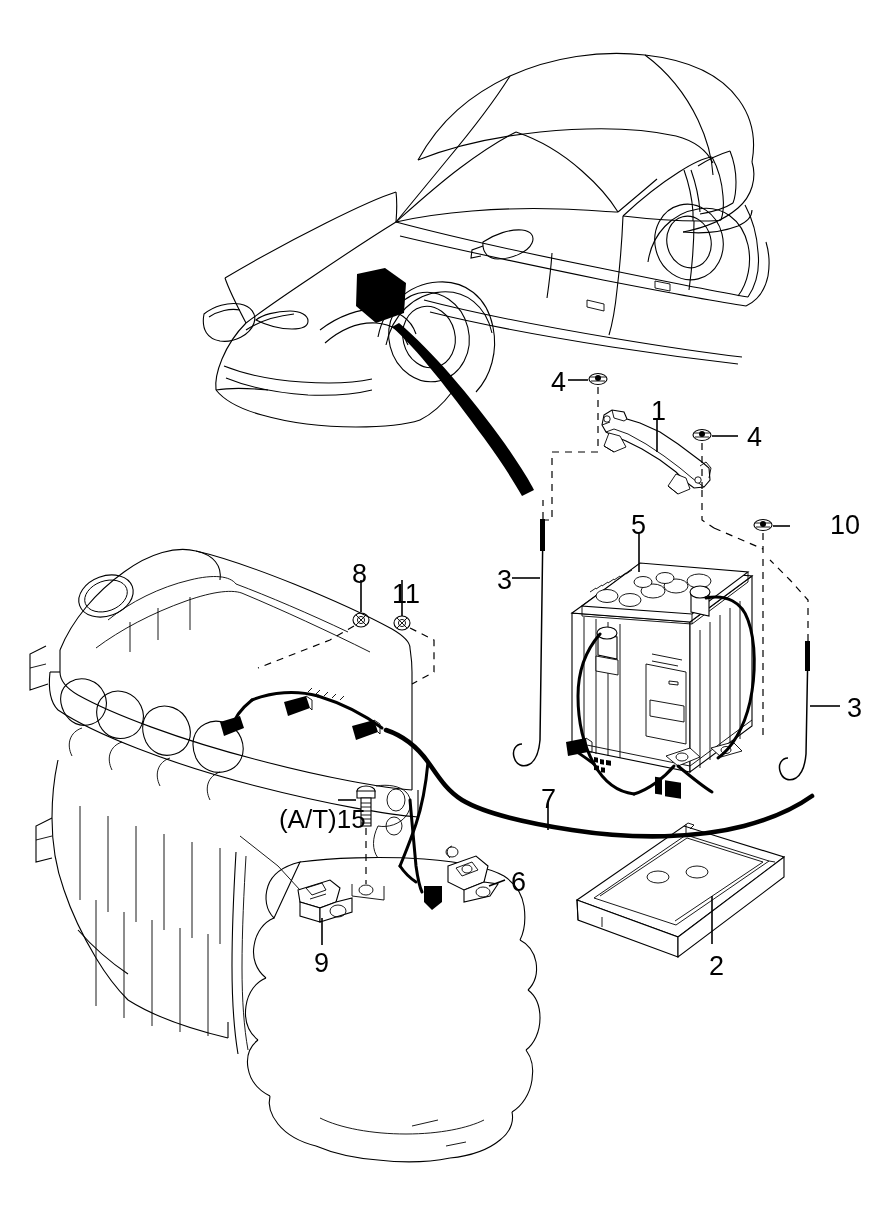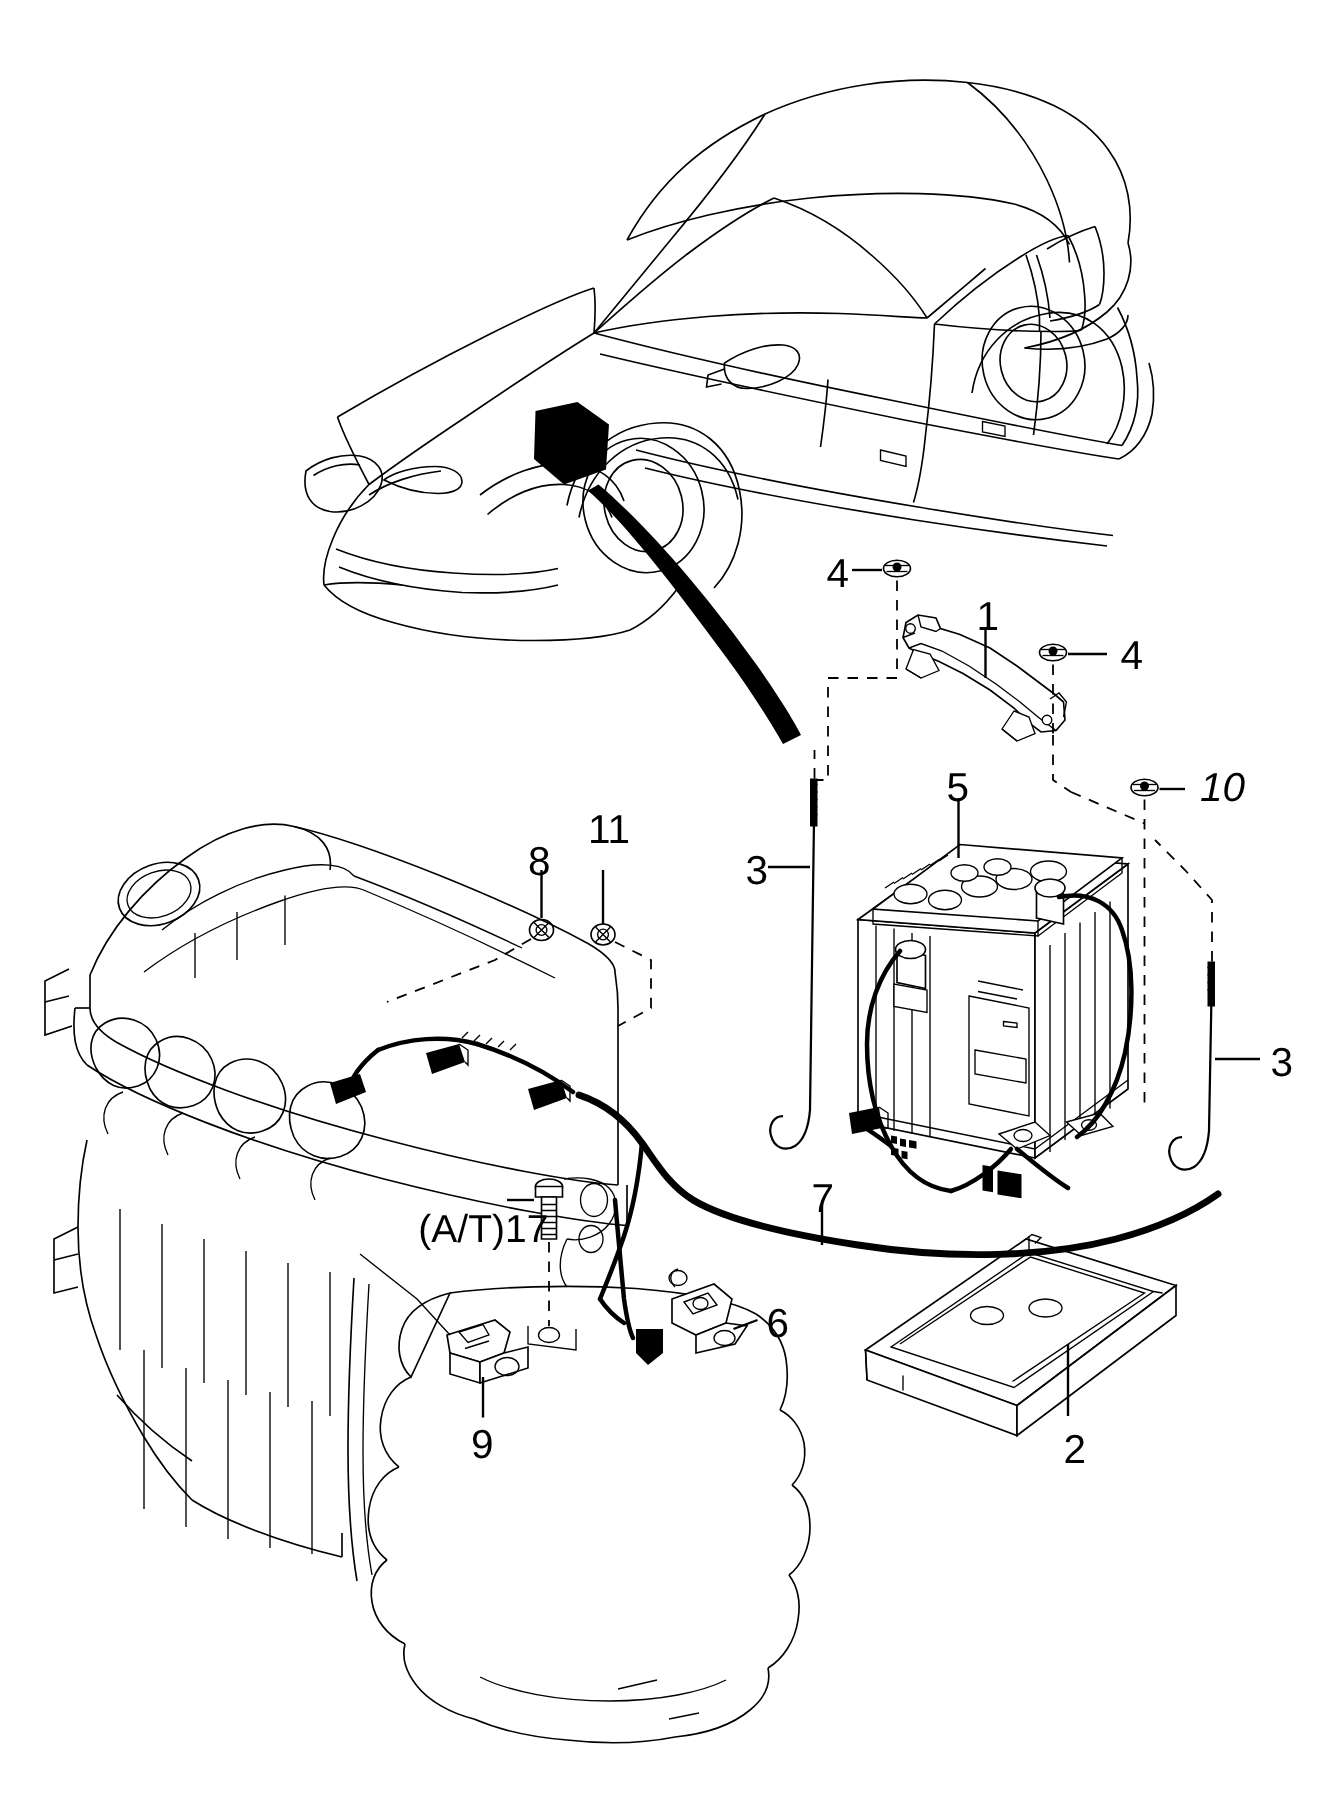--- a/index.html
+++ b/index.html
@@ -546,20 +546,20 @@
   <div class="callout" style="left:709px; top:953px;">2</div>
   <div class="callout" style="left:497px; top:567px;">3</div>
   <div class="callout" style="left:847px; top:695px;">3</div>
   <div class="callout" style="left:551px; top:369px;">4</div>
   <div class="callout" style="left:747px; top:424px;">4</div>
   <div class="callout" style="left:631px; top:512px;">5</div>
   <div class="callout" style="left:511px; top:869px;">6</div>
   <div class="callout" style="left:541px; top:786px;">7</div>
   <div class="callout" style="left:352px; top:561px;">8</div>
   <div class="callout" style="left:314px; top:950px;">9</div>
-  <div class="callout" style="left:800px; top:512px;font-style:italic;">10</div>
-  <div class="callout" style="left:392px; top:540px;">11</div>
+  <div class="callout" style="left:830px; top:512px;">10</div>
+  <div class="callout" style="left:392px; top:581px;">11</div>
 
   <div class="trans-label" style="left:250px; top:777px;">
-    <span>(A/T)</span><span>17</span>
+    <span>(A/T)</span><span>15</span>
   </div>
 
 </div>
 
 </body></html>

